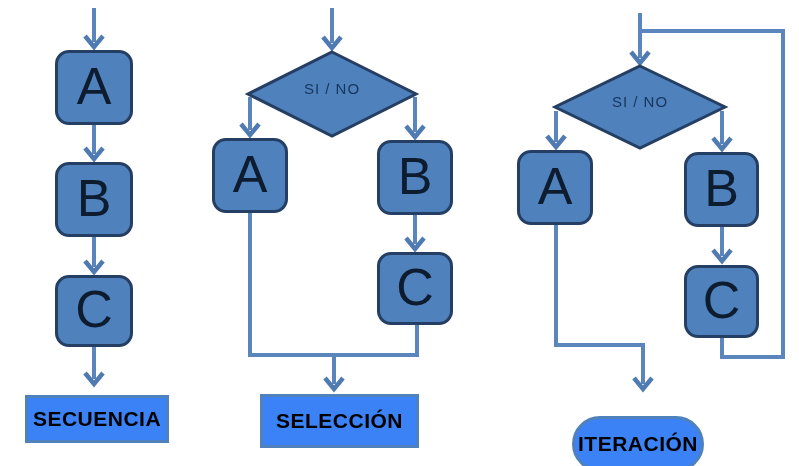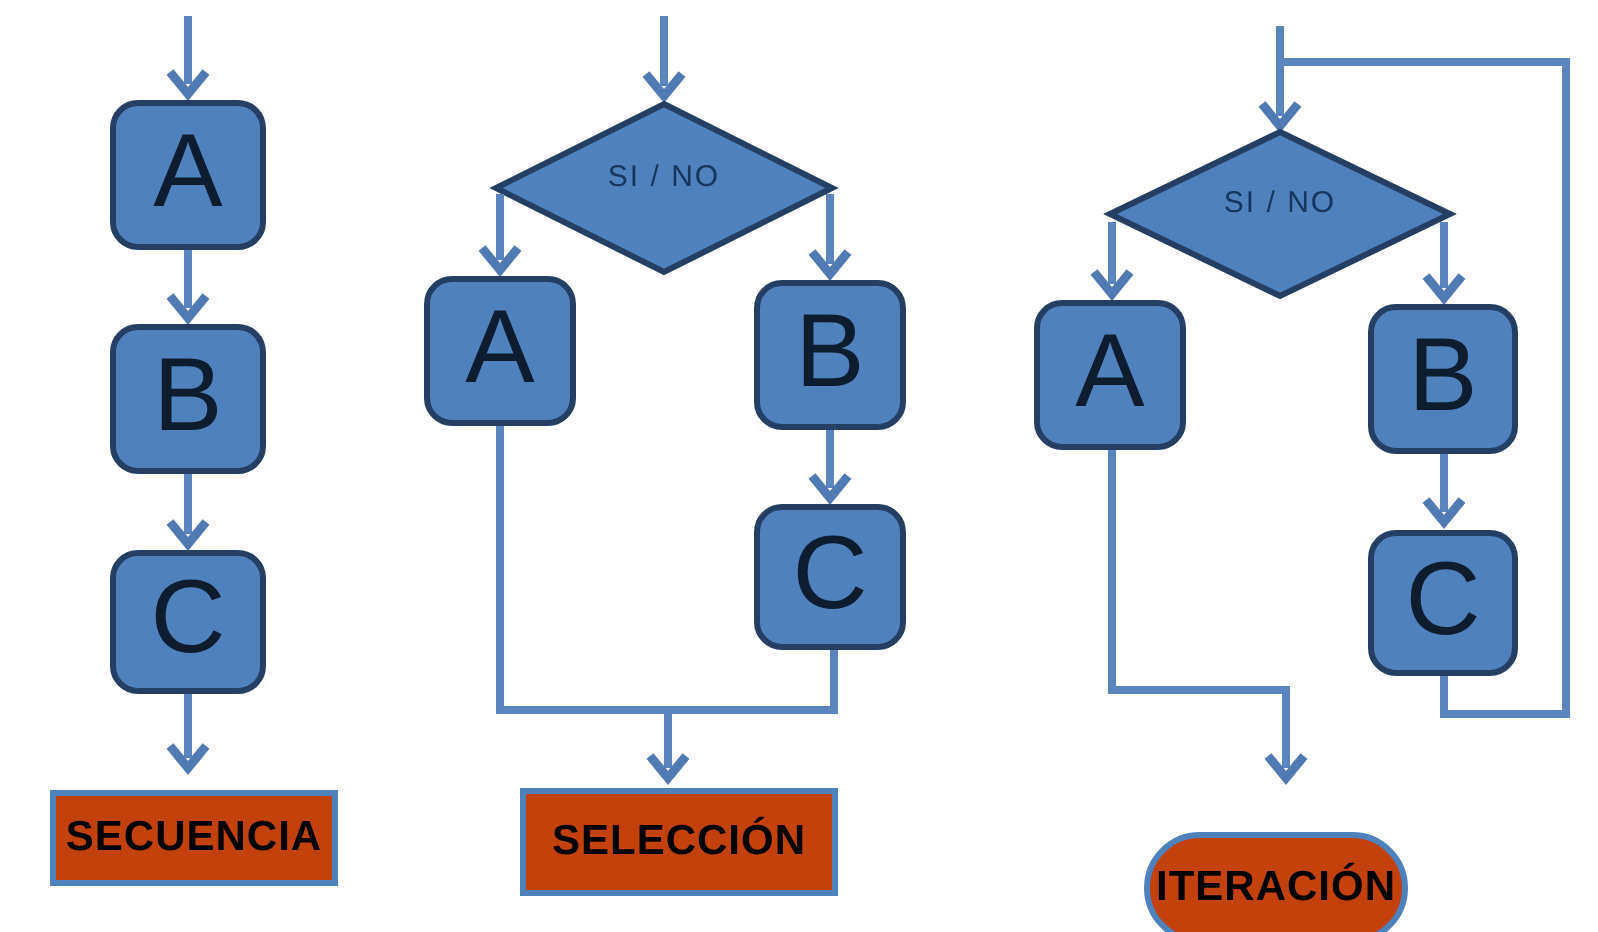--- a/index.html
+++ b/index.html
@@ -16,21 +16,21 @@
     border:3px solid #243f63;border-radius:14px;
     display:flex;align-items:center;justify-content:center;
     font-size:52px;font-weight:400;color:#0e1c30;line-height:1;
     padding-bottom:4px;
   }
   .decision-label{
     position:absolute;width:120px;text-align:center;
     font-size:15px;color:#16365c;letter-spacing:1px;
   }
   .caption{
-    position:absolute;box-sizing:border-box;background:#c2410c;
+    position:absolute;box-sizing:border-box;background:#3b82f6;
     border:3px solid #4f81bd;
     display:flex;align-items:center;justify-content:center;
     font-size:21px;font-weight:bold;color:#000000;letter-spacing:0.5px;
   }
 </style>
 </head>
 <body>
 
 <div class="stage">
 

